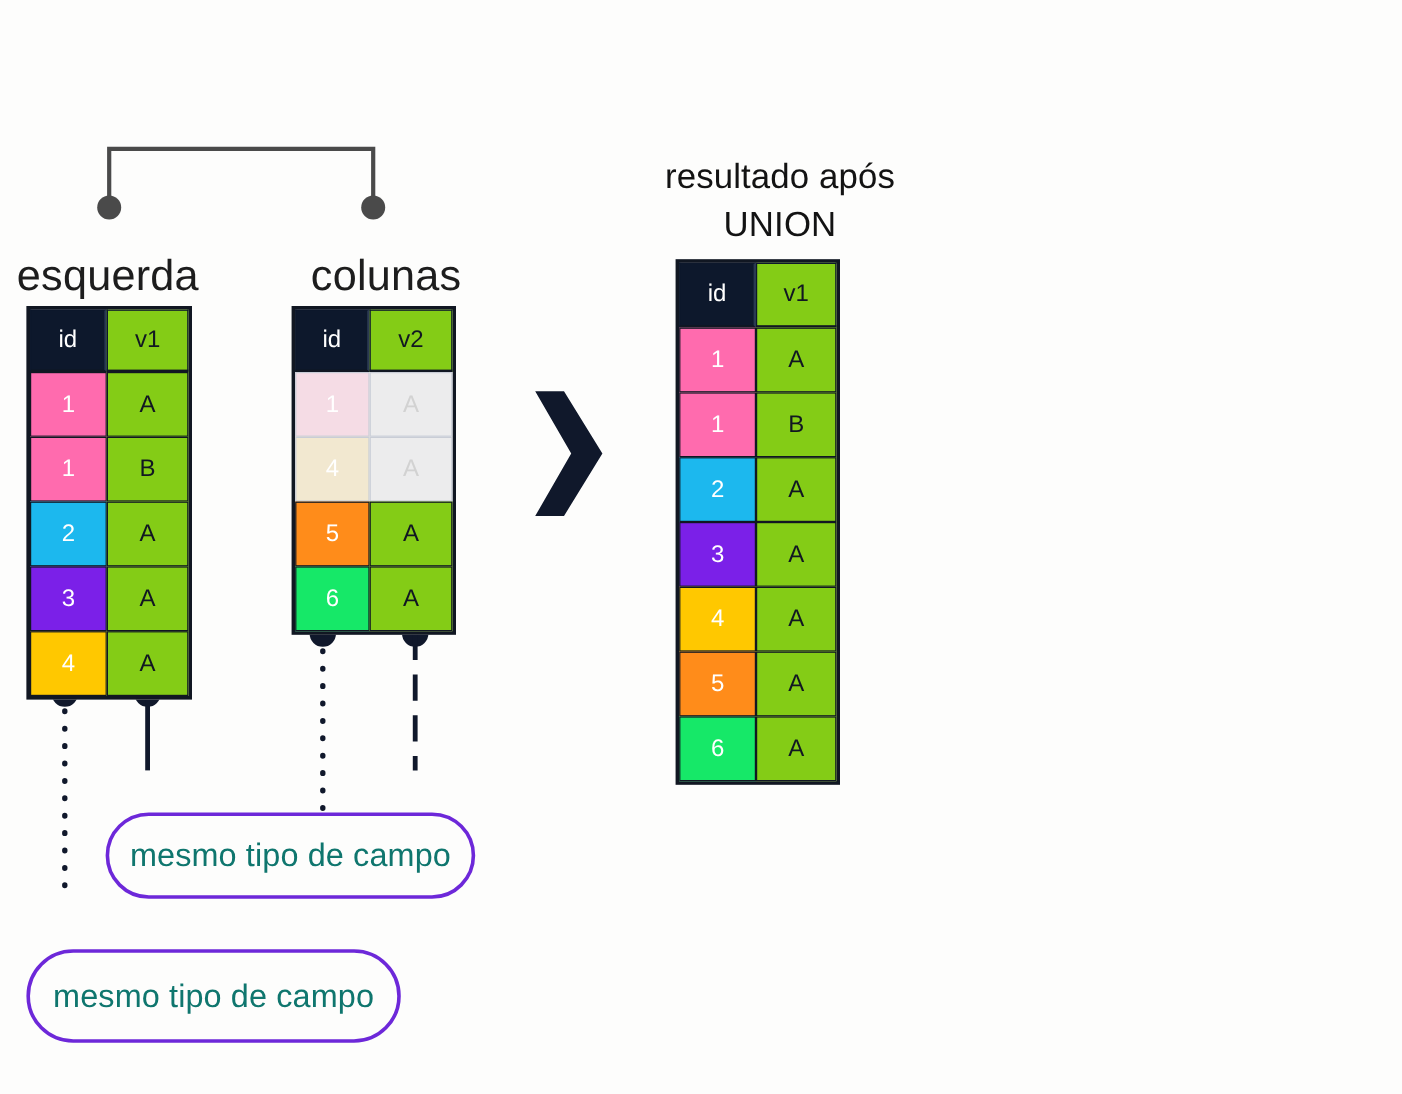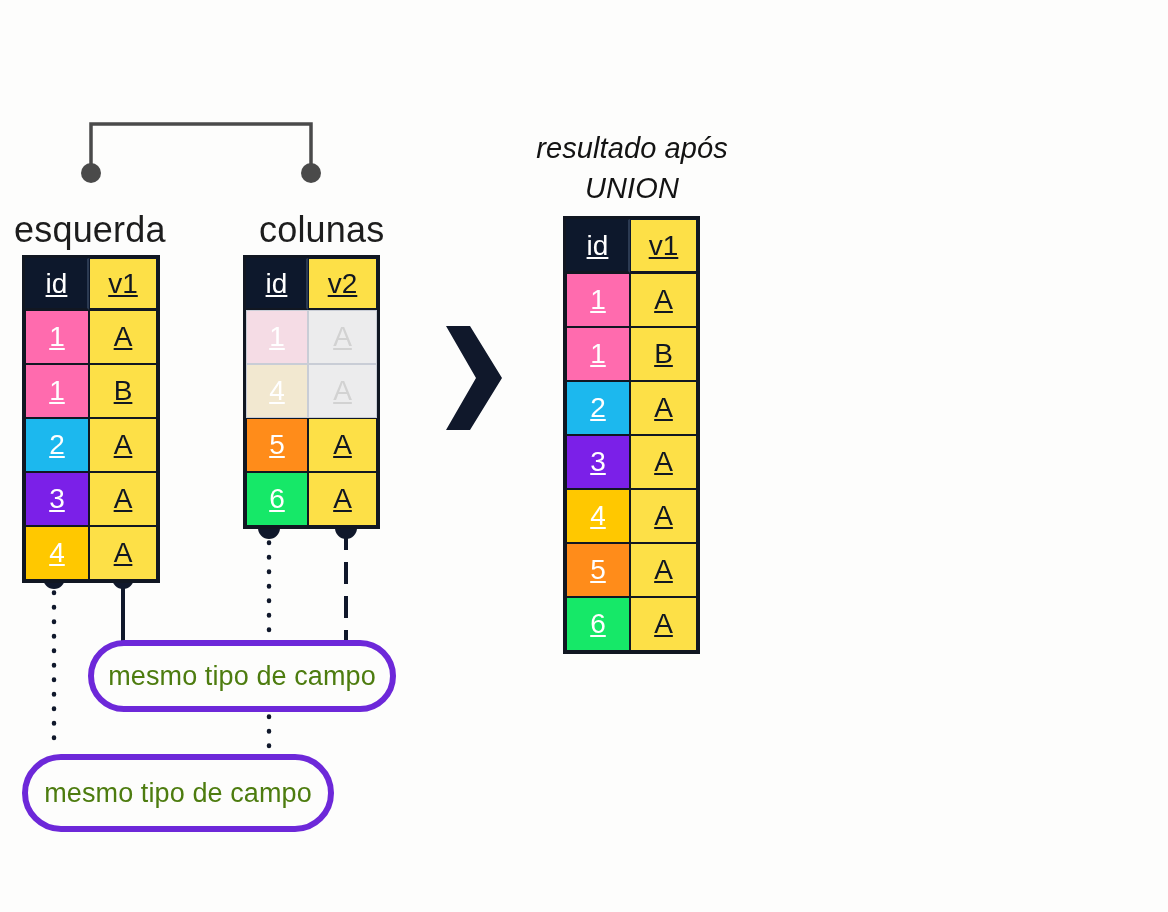--- a/index.html
+++ b/index.html
@@ -35,21 +35,21 @@
     position: absolute;
     font-size: 29px;
     line-height: 1.38;
     font-weight: 400;
     color: #131313;
     text-align: center;
     letter-spacing: 0.1px;
     white-space: pre-line;
   }
   .title-cols { left: 56px; top: 24px; width: 292px; }
-  .title-result { left: 486px; top: 128px; width: 292px; font-style: italic; }
+  .title-result { left: 504px; top: 128px; width: 292px; }
 
   .tbl-title {
     position: absolute;
     font-size: 36px;
     color: #1d1d1d;
     letter-spacing: 0.2px;
   }
   .title-left  { left: 14px;  top: 209px; }
   .title-right { left: 259px; top: 209px; }
 
@@ -60,51 +60,51 @@
     box-sizing: border-box;
     background: #ececec;
   }
   .row { display: flex; }
   .cell {
     box-sizing: border-box;
     display: flex;
     align-items: center;
     justify-content: center;
     border: 1.5px solid #111722;
-    font-size: 28px;
+    font-size: 20px;
     font-weight: 400;
-    text-decoration: underline;
   }
   .hdr .cell {
     background: #0d182c;
     color: #f4f6f9;
     border-color: #0d182c;
     border-bottom: 2px solid #111722;
   }
   .hdr .cell.c-id { border-right: 2px solid #2b3a52; }
   .cell.c-id  { color: #ffffff; }
-  .cell.c-val { background: #fde047; color: #111722; }
+  .cell.c-val { background: #84cc16; color: #111722; }
 
   .cell.faded      { border-color: #c9cdd6; }
   .cell.faded.c-id { color: #ffffff; }
   .cell.faded.c-val{ color: #d2d2d2; background: #ececed; }
 
   
   .pill {
     position: absolute;
     box-sizing: border-box;
-    border: 6px solid #6d28d9;
+    border: 3px solid #6d28d9;
     border-radius: 999px;
     background: #fdfdfc;
     display: flex;
     align-items: center;
     justify-content: center;
     font-size: 27px;
-    color: #4d7c0f;
+    color: #0f766e;
     letter-spacing: 0.1px;
+    margin-top: 37px;
   }
 
   
   .chev { position: absolute; left: 440px; top: 318px; width: 70px; height: 120px; }
 </style>
 </head>
 <body>
 
 <div class="stage">
 

